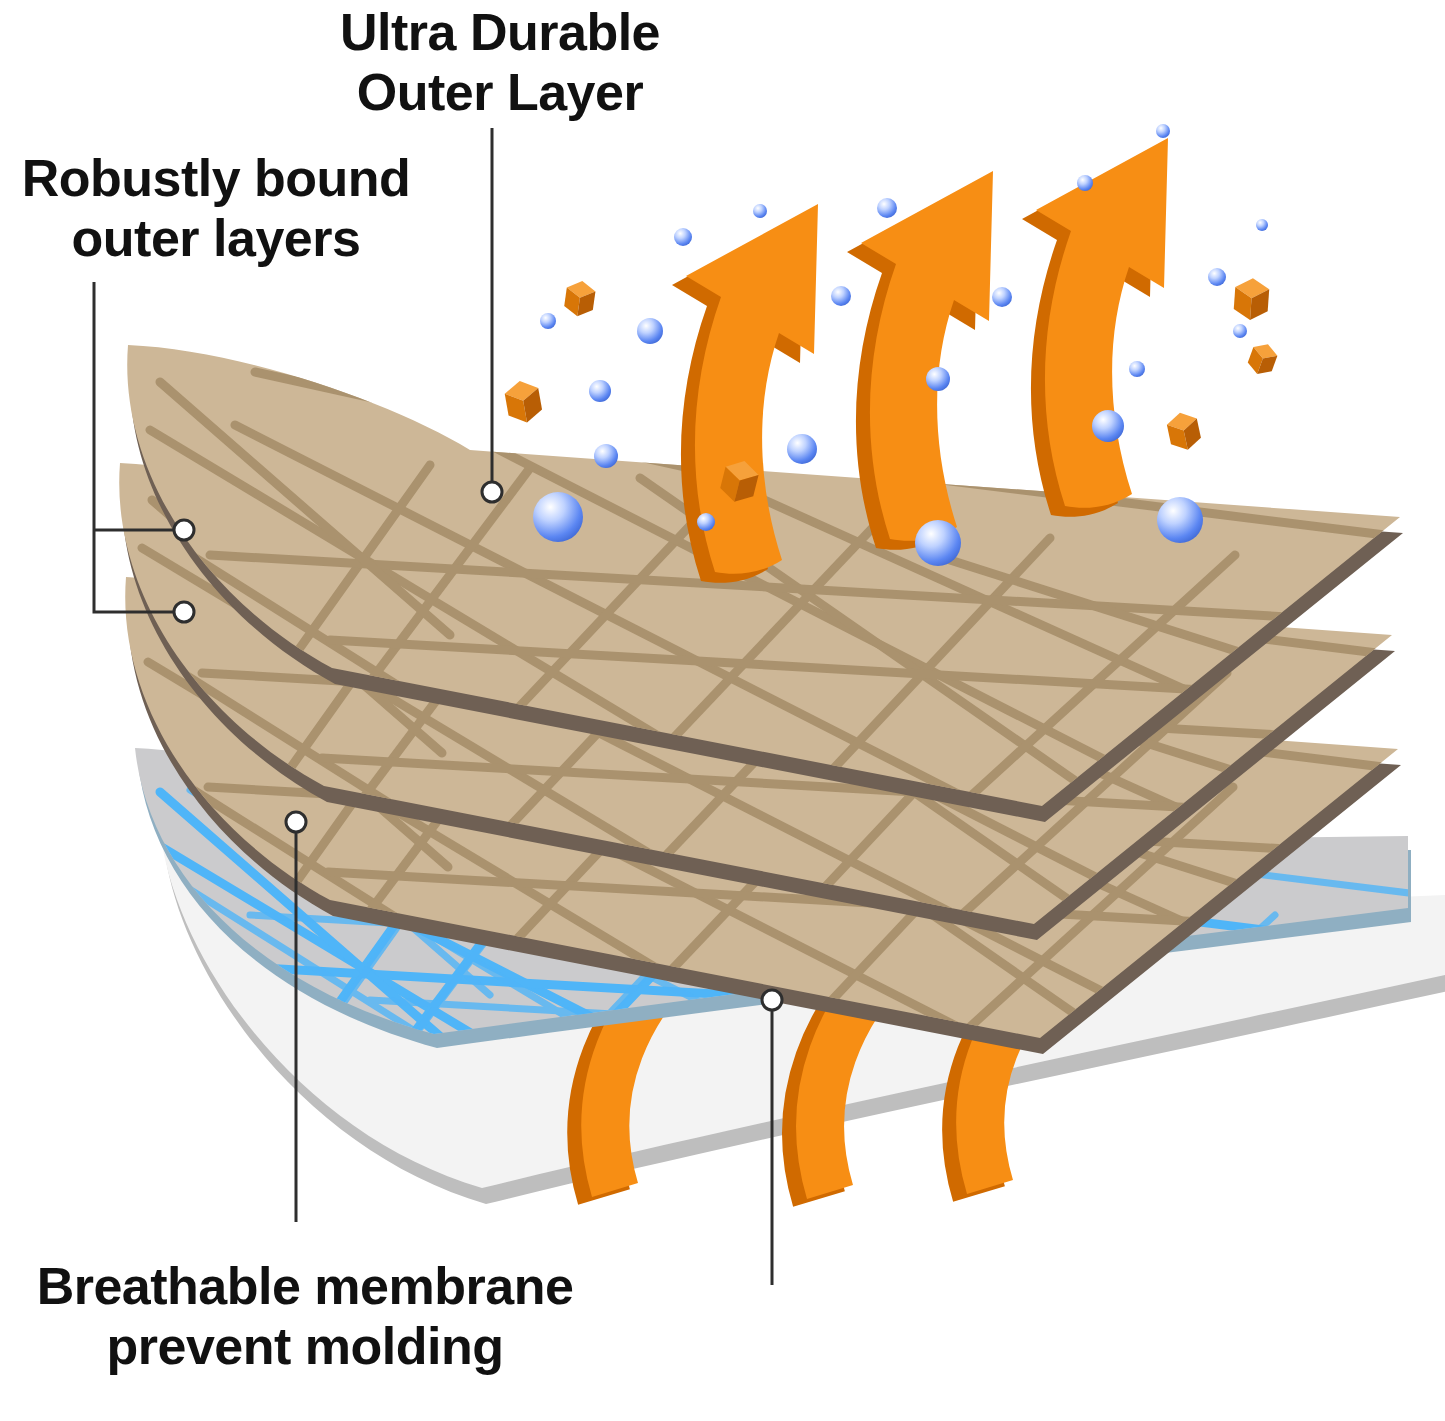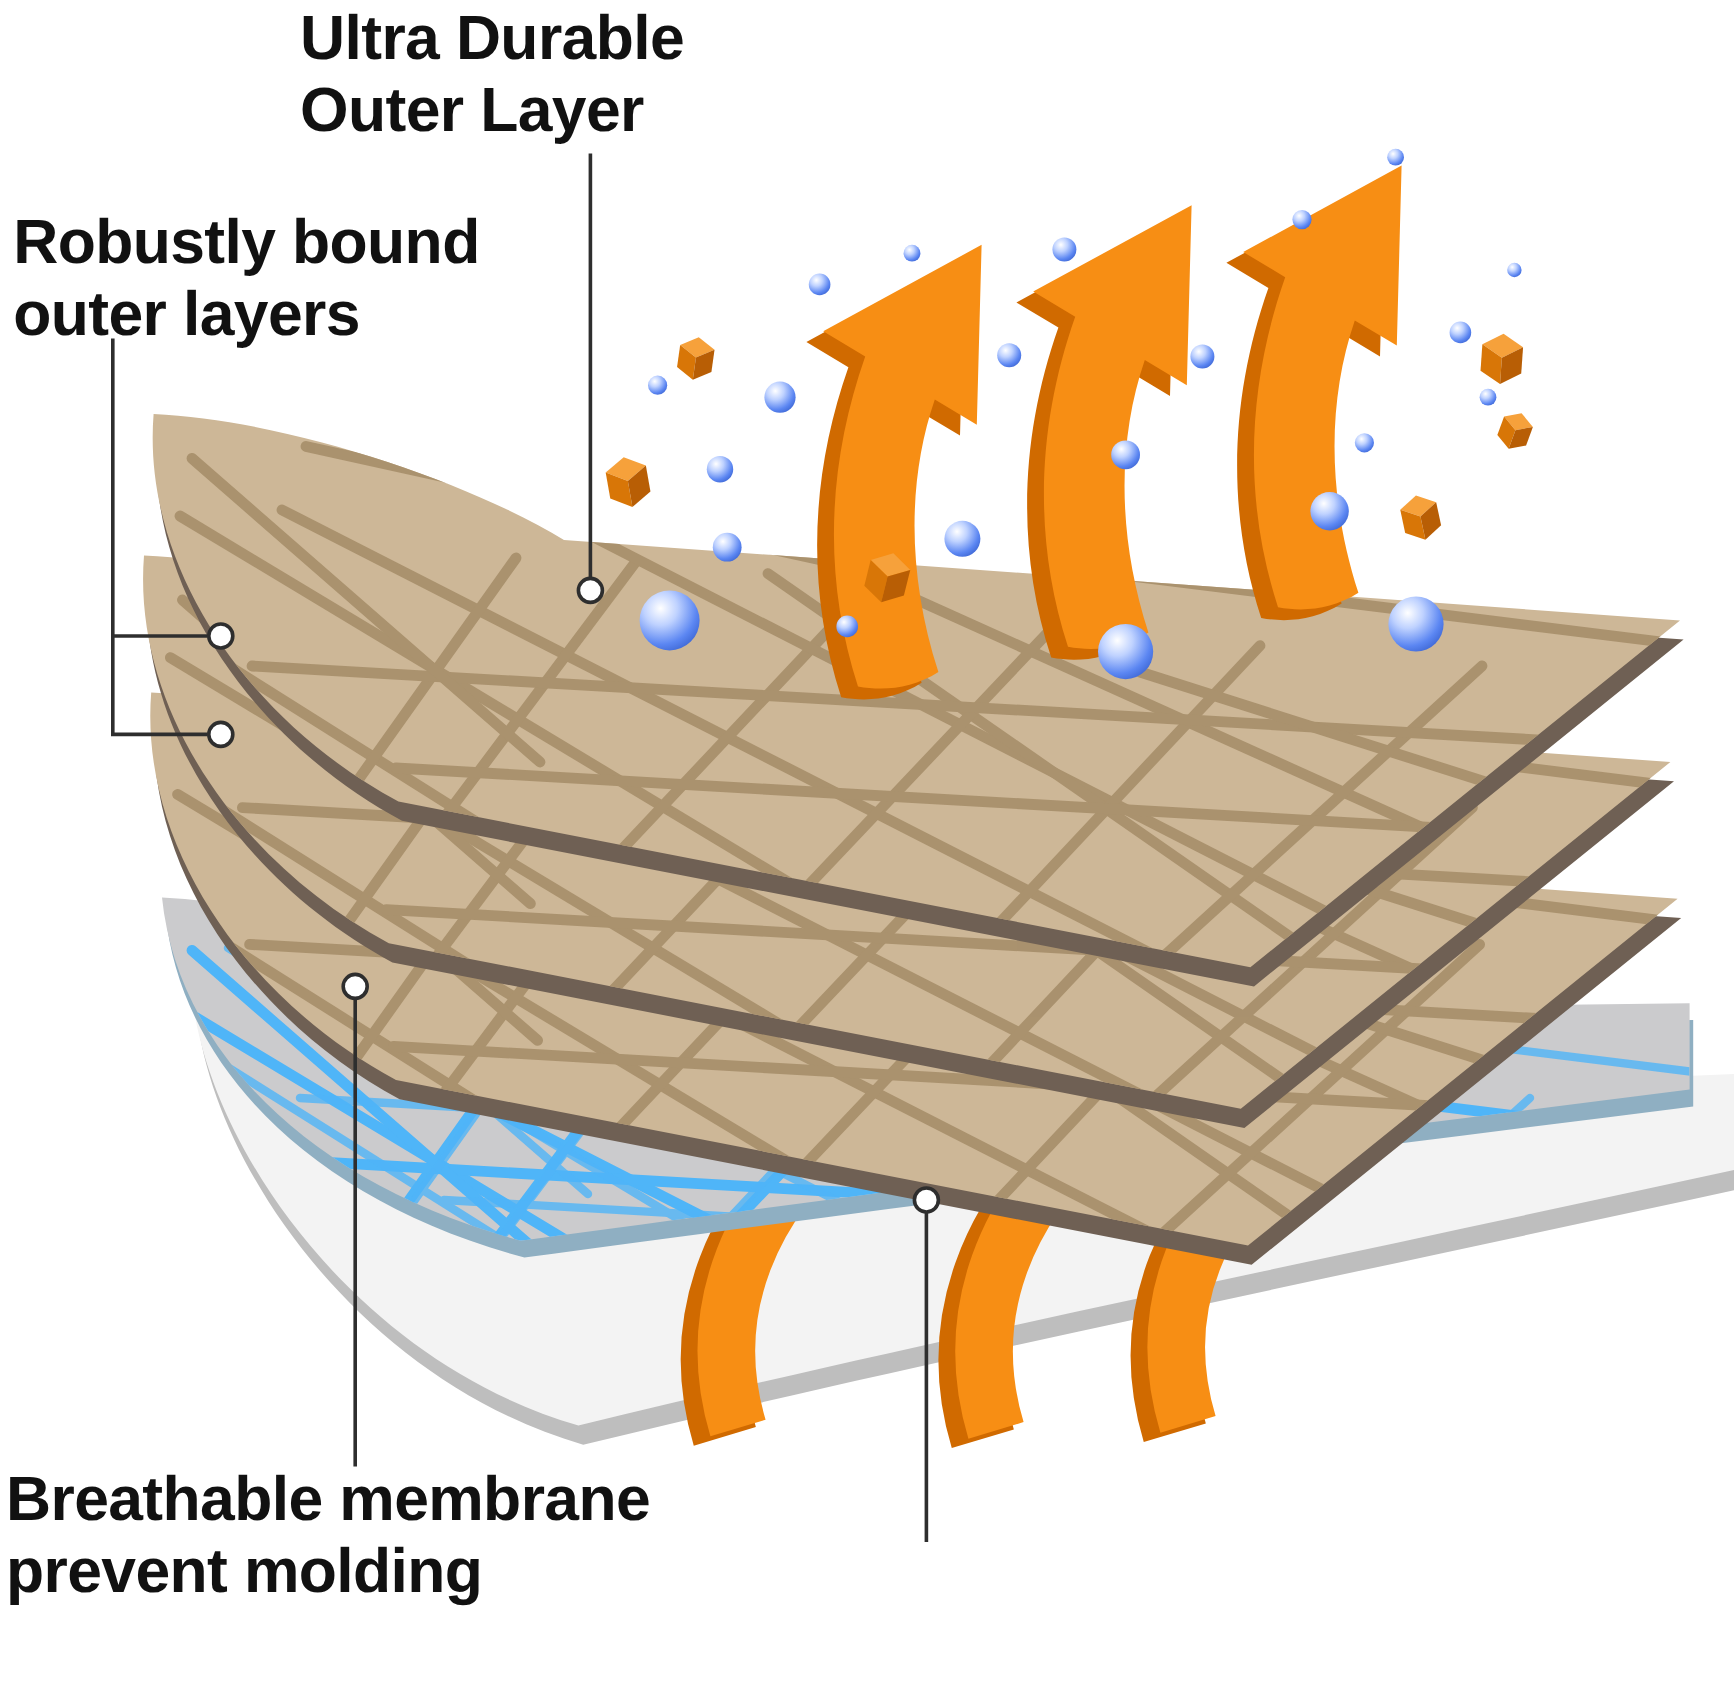--- a/index.html
+++ b/index.html
@@ -30,30 +30,31 @@
     width:1445px;
     height:1421px;
     background:var(--background);
     overflow:hidden;
     font-family:"Liberation Sans", sans-serif;
   }
   .diagram-svg{position:absolute;left:0;top:0;z-index:1;}
   .layer-label{
     position:absolute;
     z-index:2;
+    text-align:center;
     font-weight:700;
     font-size:52px;
     line-height:1.16;
     color:var(--text);
     white-space:pre-line;
     letter-spacing:-0.5px;
   }
   .label-ultra{left:250px;top:2px;width:500px;}
-  .label-robust{left:11px;top:148px;width:432px;margin-top:24px;}
-  .label-breathable{left:5px;top:1220px;width:600px;}
+  .label-robust{left:0px;top:148px;width:432px;}
+  .label-breathable{left:5px;top:1256px;width:600px;}
   .label-scratch{left:460px;top:1282px;width:640px;}
 </style>
 </head>
 <body>
 
 <div class="canvas">
 
   <svg class="diagram-svg" width="1445" height="1421" viewBox="0 0 1445 1421">
     <defs>
       <path id="sheetShape" d="M128 345 C240 350 392 402 470 450 L1400 517 L1042 806 L332 668 C206 600 118 472 128 345 Z"></path>

